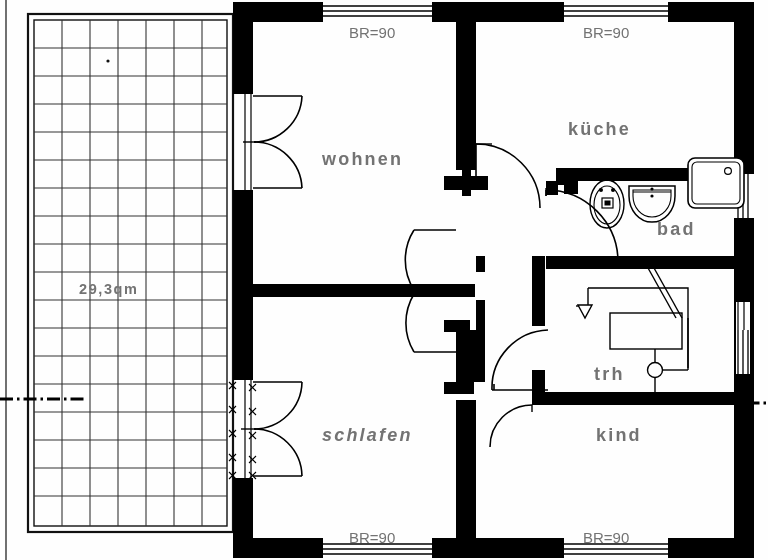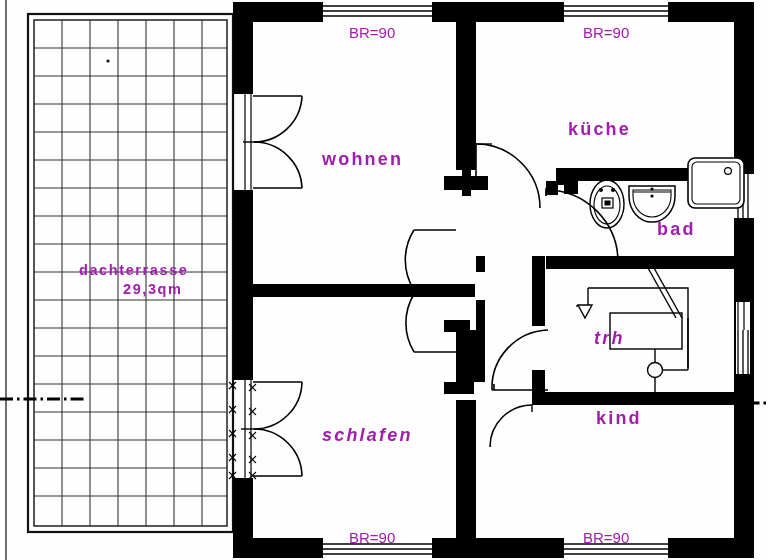--- a/index.html
+++ b/index.html
@@ -1,20 +1,20 @@
 <!DOCTYPE html>
 <html><head>
 <meta charset="utf-8">
 <style>
   html,body{margin:0;padding:0;background:#ffffff;}
   body{width:768px;height:560px;overflow:hidden;
        font-family:"Liberation Sans","DejaVu Sans",sans-serif;}
   #plan{position:relative;width:768px;height:560px;background:#fefefe;}
   #plan svg{display:block;}
-  .lbl{position:absolute;color:#a21caf;white-space:pre;}
+  .lbl{position:absolute;color:#737373;white-space:pre;}
   .room-lbl{font-size:18px;letter-spacing:2.2px;font-weight:600;}
   .area-lbl{font-size:14.5px;letter-spacing:1.6px;font-weight:600;line-height:17px;}
   .br-lbl{font-size:15px;letter-spacing:0px;font-weight:500;}
 </style>
 </head>
 <body>
 
 <div id="plan">
 
 <svg width="768" height="560" viewBox="0 0 768 560">
@@ -287,27 +287,26 @@
   </g>
 
 </svg>
 
 <div class="lbl room-lbl" style="left:322px;top:149px;">wohnen</div>
 
 <div class="lbl room-lbl" style="left:568px;top:119px;">küche</div>
 
 <div class="lbl room-lbl" style="left:657px;top:219px;">bad</div>
 
-<div class="lbl room-lbl" style="left:594px;top:328px;font-style:italic;">trh</div>
+<div class="lbl room-lbl" style="left:594px;top:364px;">trh</div>
 
 <div class="lbl room-lbl" style="left:322px;top:425px;font-style:italic;">schlafen</div>
 
-<div class="lbl room-lbl" style="left:596px;top:408px;">kind</div>
-
-<div class="lbl area-lbl" style="left:79px;top:262px;">dachterrasse</div>
-<div class="lbl area-lbl" style="left:79px;top:281px;margin-left:44px;">29,3qm</div>
+<div class="lbl room-lbl" style="left:596px;top:425px;">kind</div>
+
+<div class="lbl area-lbl" style="left:79px;top:281px;">29,3qm</div>
 
 <div class="lbl br-lbl" style="left:349px;top:24px;">BR=90</div>
 <div class="lbl br-lbl" style="left:583px;top:24px;">BR=90</div>
 <div class="lbl br-lbl" style="left:349px;top:529px;">BR=90</div>
 <div class="lbl br-lbl" style="left:583px;top:529px;">BR=90</div>
 
 </div>
 
 </body></html>

